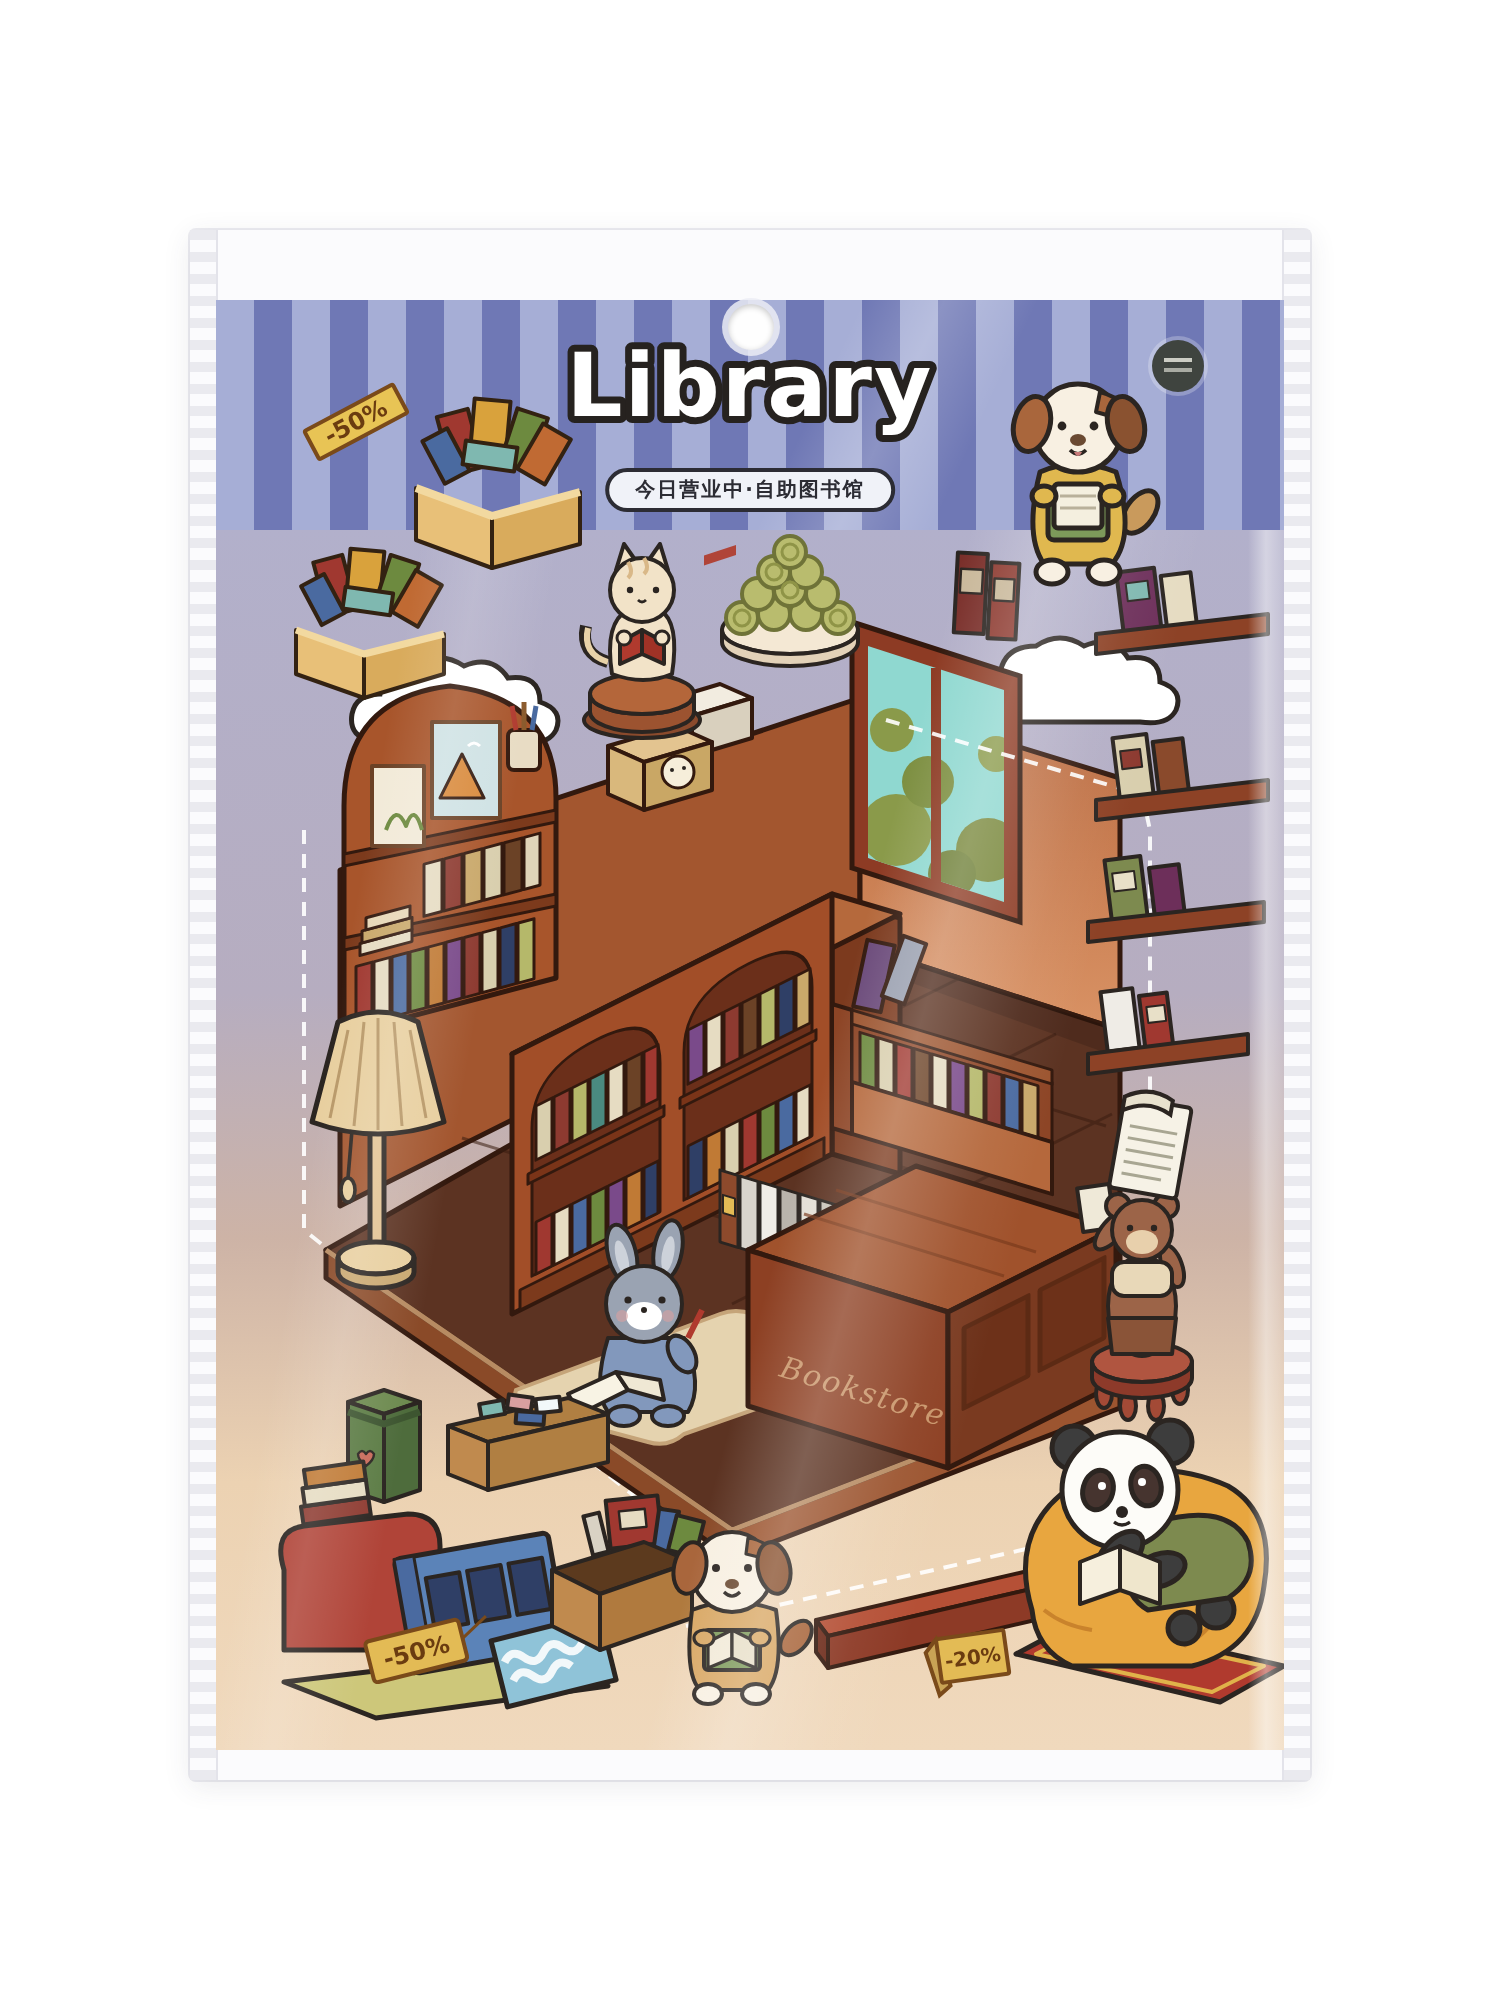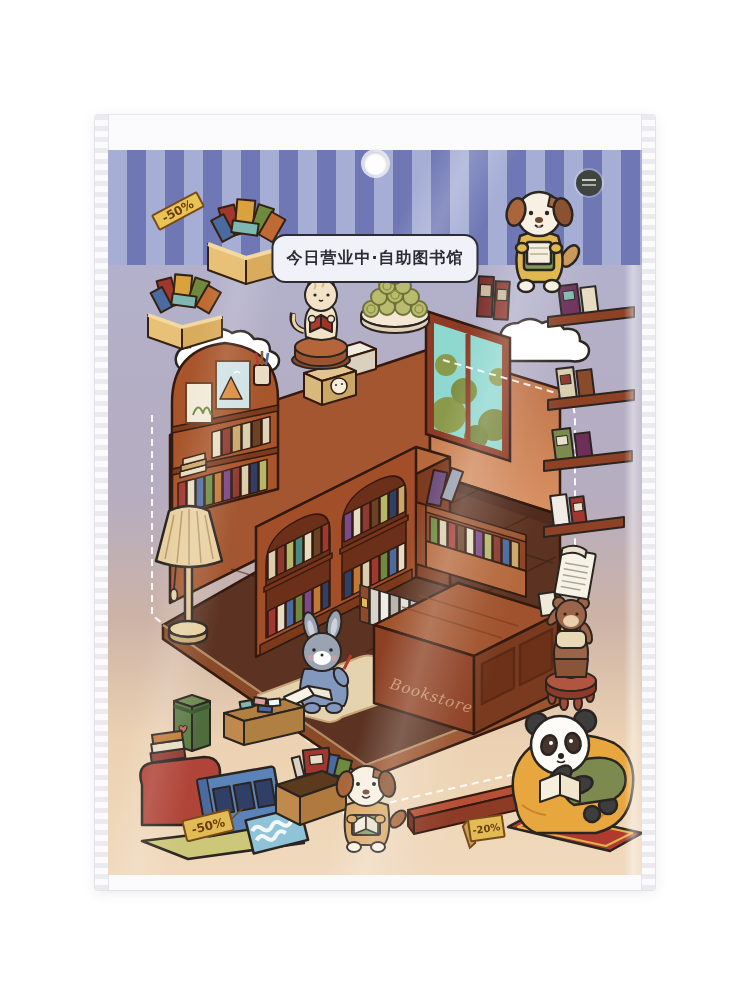--- a/index.html
+++ b/index.html
@@ -20,21 +20,21 @@
           background:linear-gradient(115deg,transparent 55%,rgba(255,255,255,.20) 62%,transparent 70%)}
   .hole{position:absolute;left:256px;top:2px;width:23px;height:23px;border-radius:50%;
         background:#fefefe;box-shadow:0 0 0 3px rgba(235,236,245,.85), inset 0 1px 3px rgba(0,0,0,.22);z-index:5}
   .badge{position:absolute;right:40px;top:20px;width:26px;height:26px;border-radius:50%;
          background:#3f443f;box-shadow:0 0 0 2px rgba(255,255,255,.25);z-index:5}
   .badge::before{content:"";position:absolute;left:6px;top:9px;width:14px;height:2px;
          background:rgba(240,240,230,.8);box-shadow:0 5px 0 rgba(240,240,230,.6)}
   .title-wrap{position:absolute;left:50%;top:8px;transform:translateX(-50%);z-index:4}
   .subtitle{position:absolute;left:50%;top:84px;transform:translateX(-50%);
             background:#f0f2f8;border:2px solid #2c2c34;border-radius:14px;
-            padding:12px 13px;font-size:16px;font-weight:bold;color:#2c2c34;
+            padding:2px 13px;font-size:10px;font-weight:bold;color:#2c2c34;
             letter-spacing:1px;white-space:nowrap;z-index:4}
   .tag-header{position:absolute;left:44px;top:52px;transform:rotate(-28deg);
             background:#e8c455;border:2px solid #7a4a1a;color:#6b3c10;
             font-size:12px;font-weight:bold;padding:0 7px;border-radius:2px;z-index:4}
   .crate-svg{position:absolute;left:56px;top:38px;z-index:3}
   .dog-svg{position:absolute;left:386px;top:34px;z-index:3}
 
   .sheet{position:absolute;left:13px;top:150px;width:534px;height:610px;overflow:hidden;
          background:linear-gradient(180deg,#b2b0cb 0%,#b6adc0 38%,#cdb3a6 58%,#ecd2b2 78%,#f0d9bd 100%)}
   .sheet::after{content:"";position:absolute;inset:0;pointer-events:none;
@@ -48,20 +48,25 @@
 <body>
 
 <div class="package">
   <div class="edge left"></div>
   <div class="edge right"></div>
 
   <div class="header">
     <div class="hole"></div>
     <div class="badge"></div>
 
+    <div class="title-wrap">
+      <svg width="280" height="70">
+        <text x="140" y="50" text-anchor="middle" font-family="DejaVu Sans, sans-serif" font-size="44" font-weight="800" letter-spacing="1" fill="#ffffff" stroke="#26221f" stroke-width="7" paint-order="stroke" stroke-linejoin="round">Library</text>
+      </svg>
+    </div>
     <div class="subtitle">今日营业中·自助图书馆</div>
     <div class="tag-header">-50%</div>
 
     <svg class="crate-svg" width="130" height="108">
       <g stroke="#332212" stroke-width="2" stroke-linejoin="round">
         <rect x="58" y="18" width="16" height="30" fill="#a03830" transform="rotate(-15 66 33)"></rect>
         <rect x="72" y="12" width="18" height="30" fill="#d9a23c" transform="rotate(5 81 27)"></rect>
         <rect x="90" y="18" width="16" height="28" fill="#6d8a3f" transform="rotate(18 98 32)"></rect>
         <rect x="52" y="28" width="14" height="24" fill="#4a6aa0" transform="rotate(-28 59 40)"></rect>
         <rect x="100" y="26" width="16" height="26" fill="#c06a33" transform="rotate(30 108 39)"></rect>

